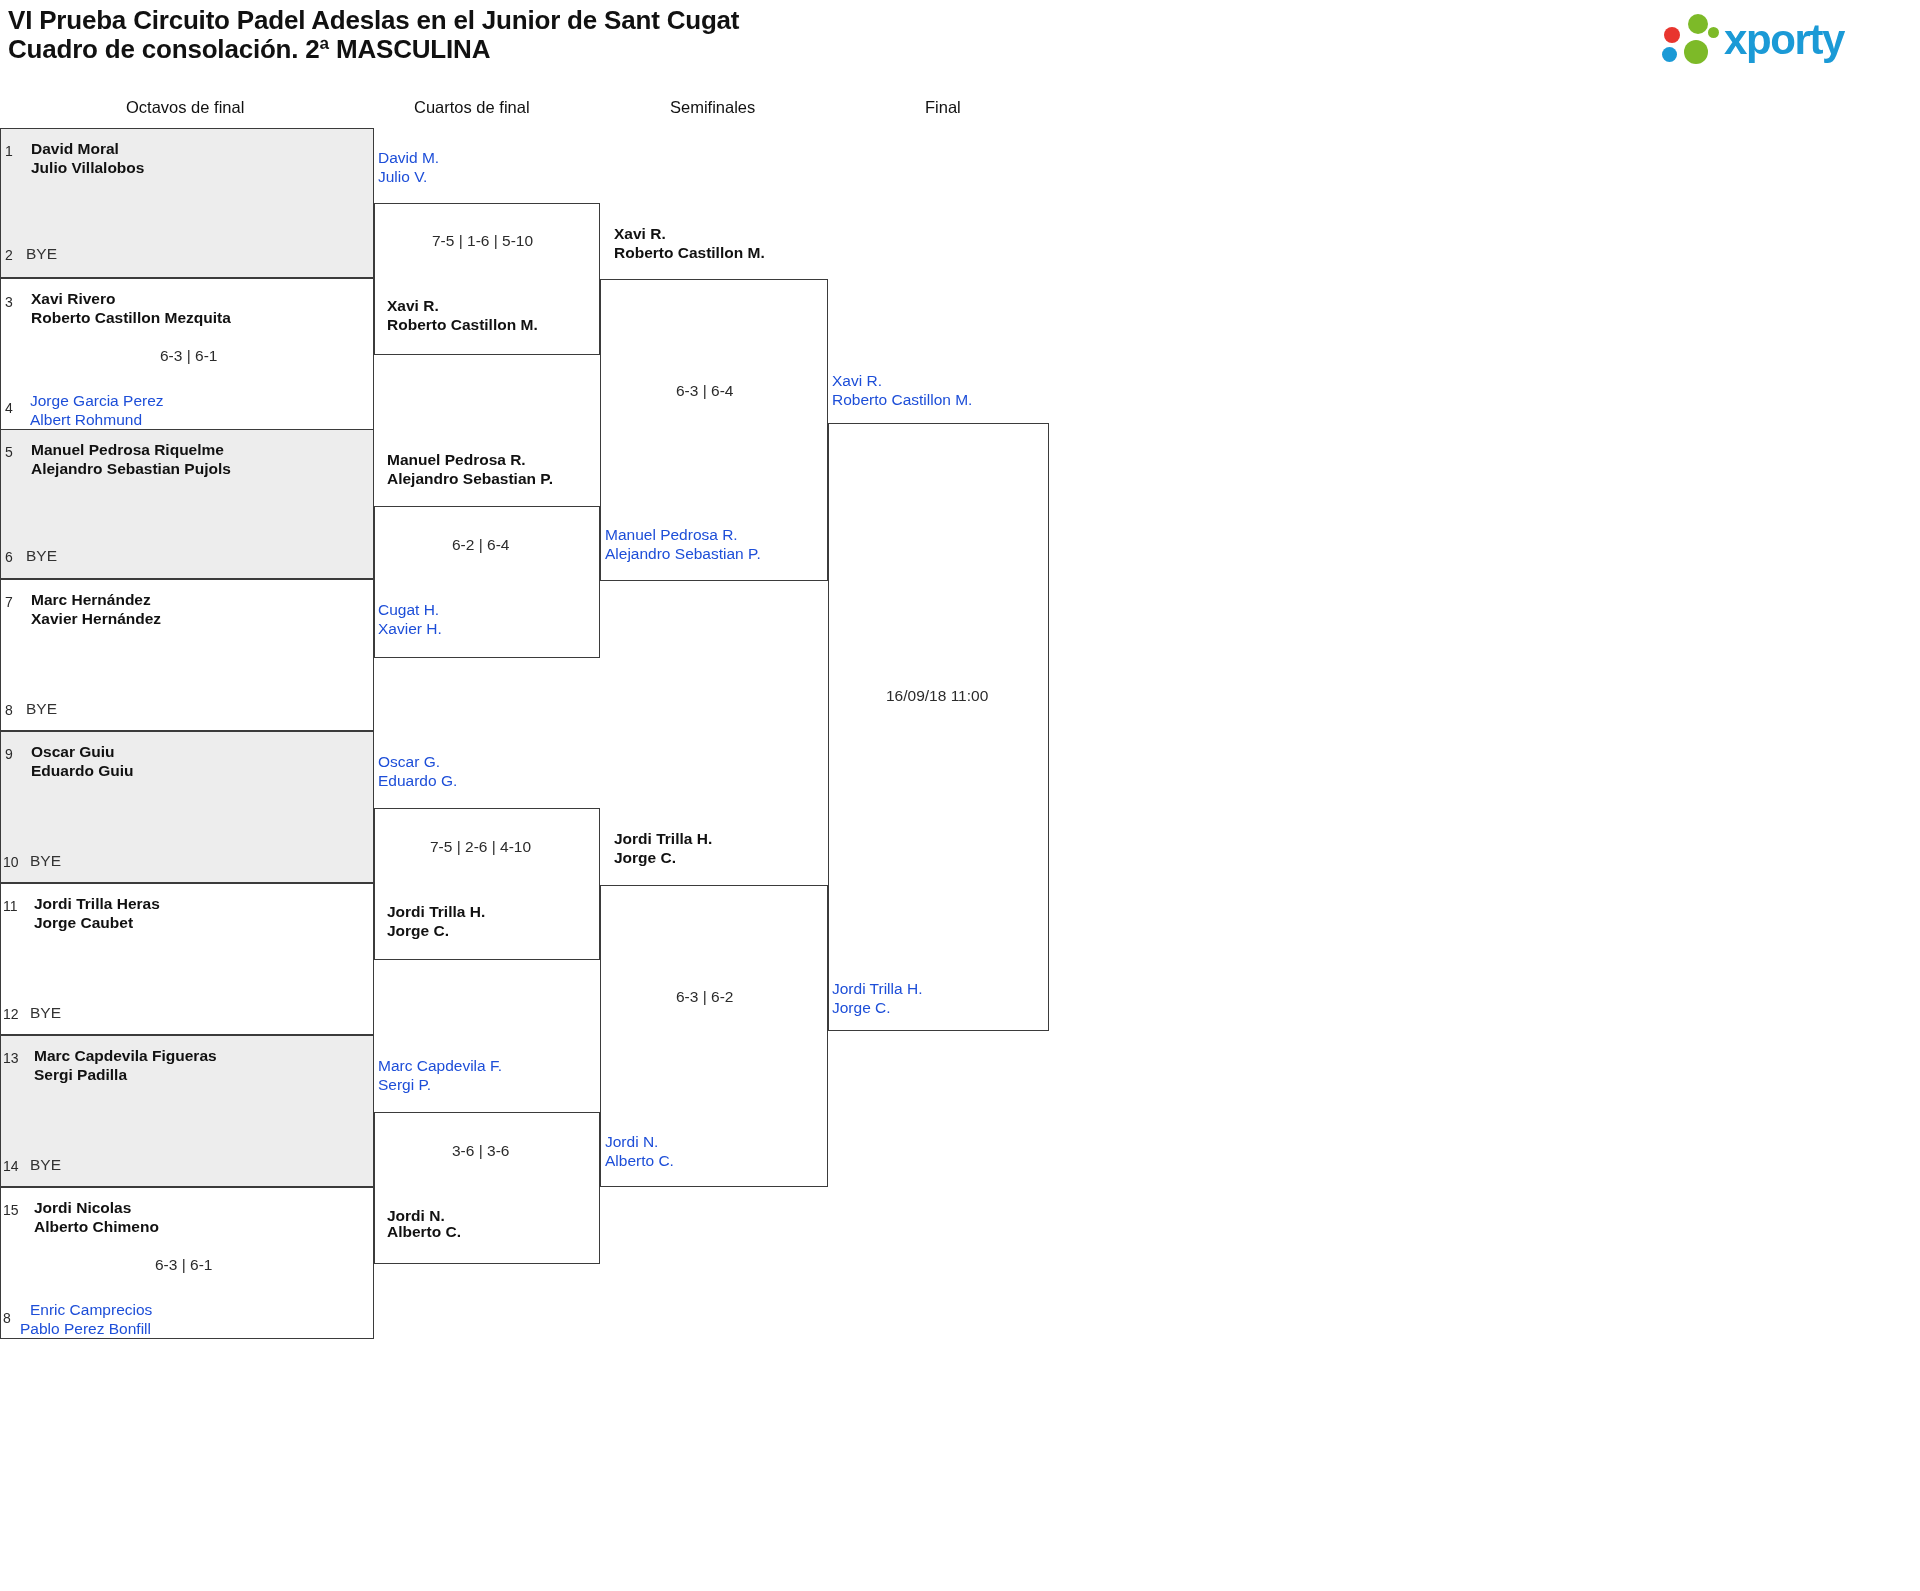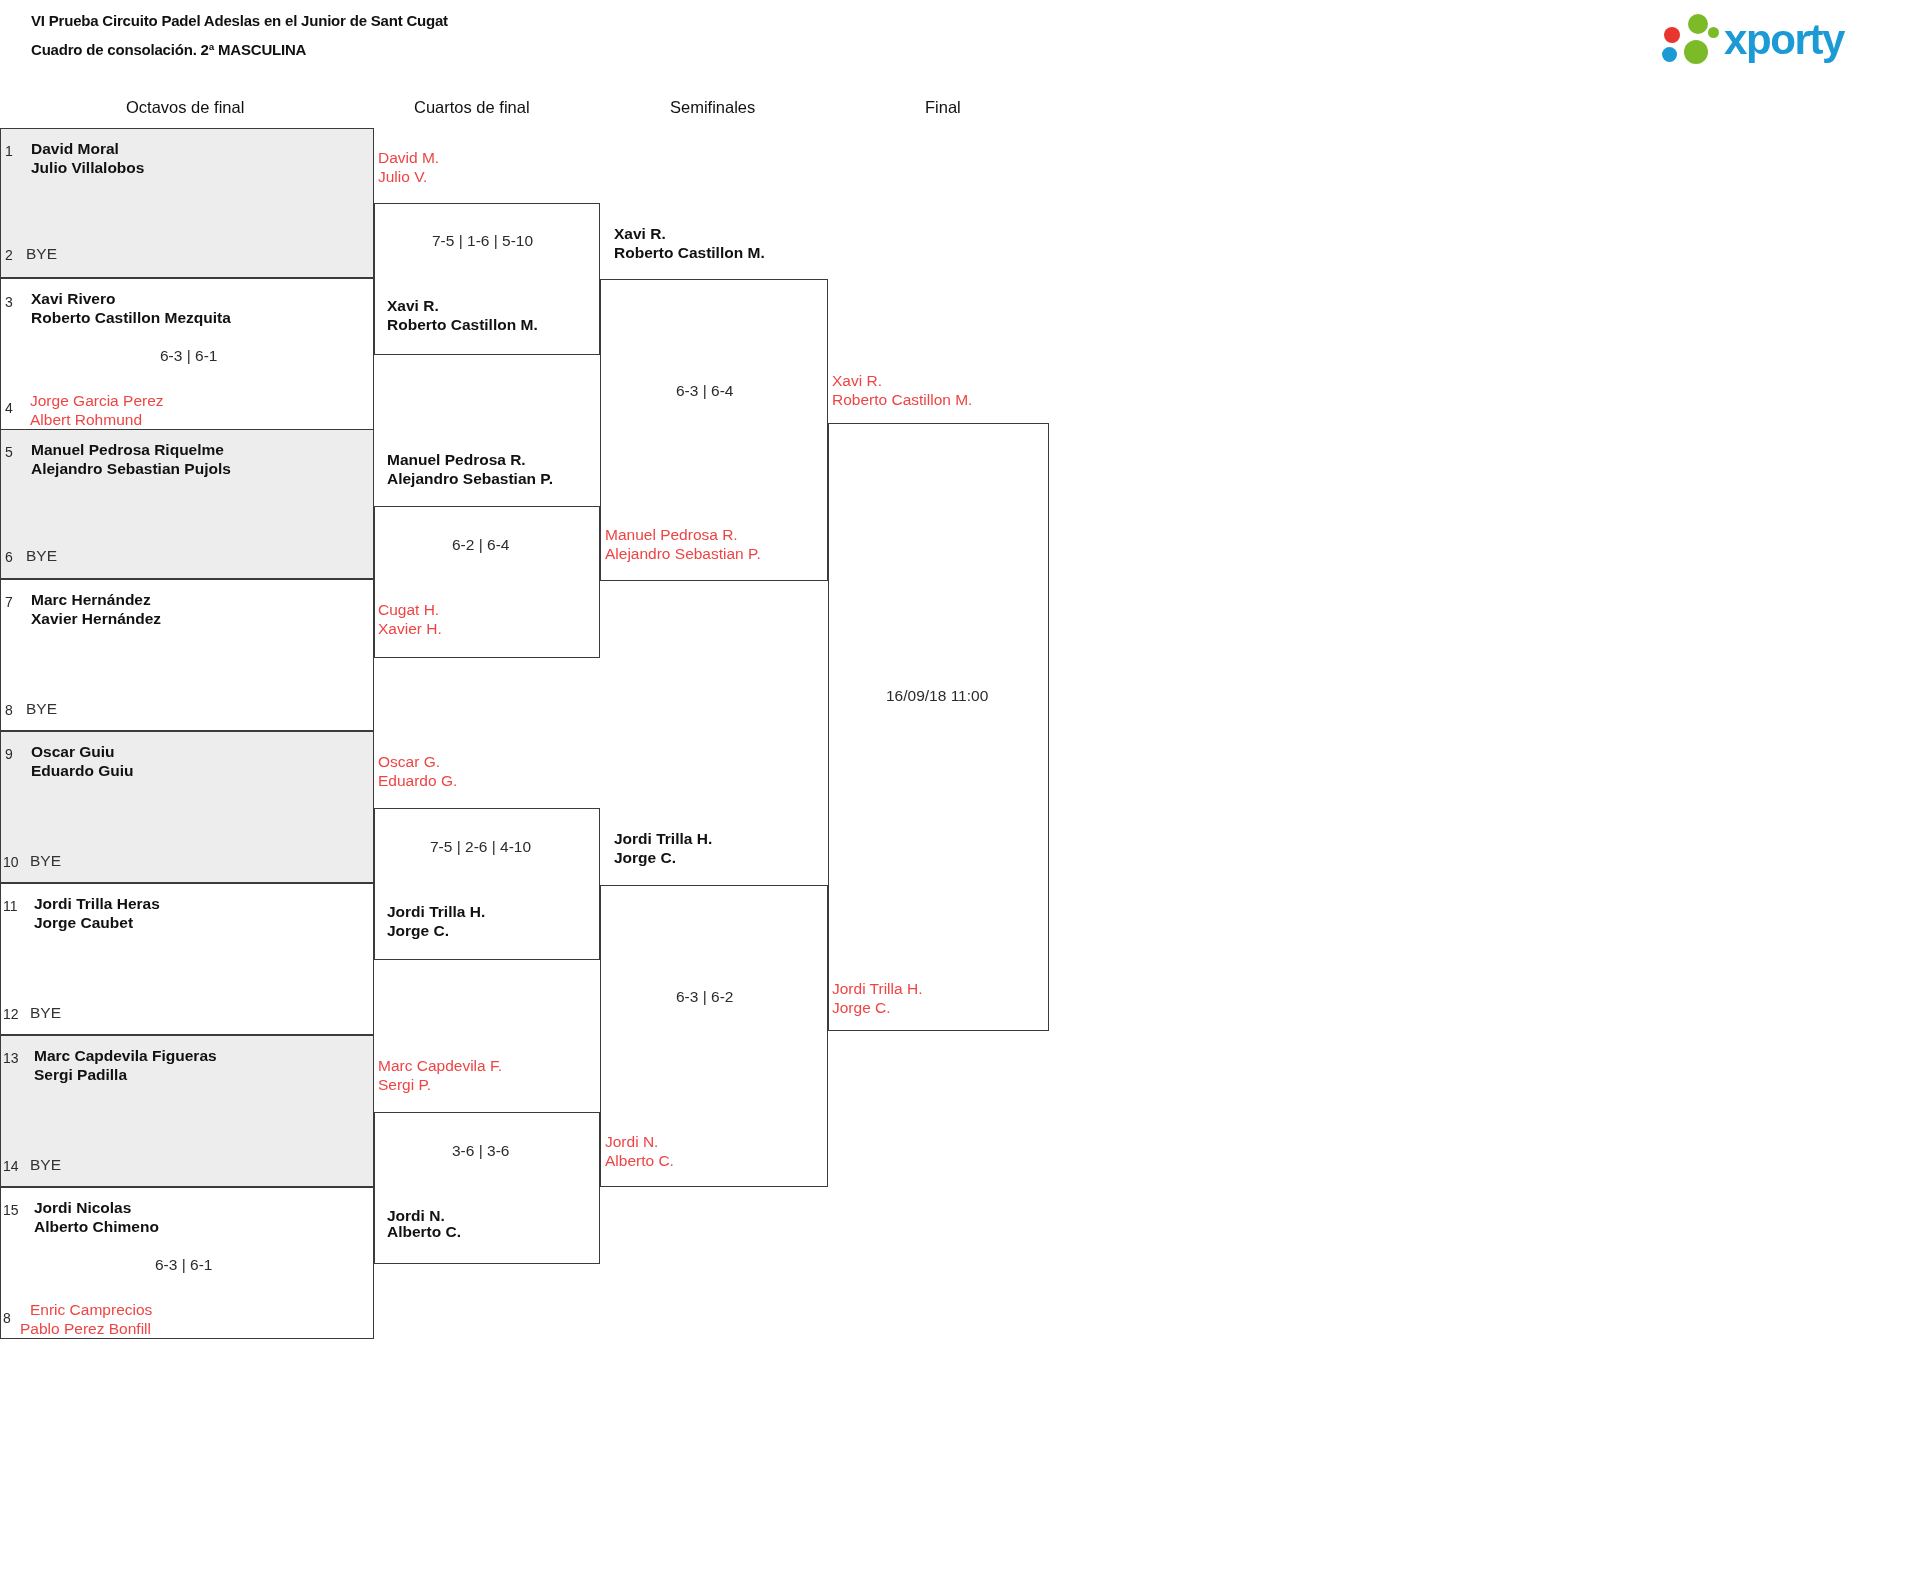--- a/index.html
+++ b/index.html
@@ -19,26 +19,25 @@
   #header {
     position: absolute;
     left: 0; top: 0;
     width: 1920px;
     height: 82px;
   }
   #title-block {
     position: absolute;
     left: 8px;
     top: 6px;
-    font-size: 15px;
+    font-size: 26px;
     font-weight: bold;
     line-height: 29px;
     letter-spacing: -0.2px;
     color: #111111;
-    margin-left: 23px;
   }
   
   #logo {
     position: absolute;
     right: 18px;
     top: 8px;
     width: 240px;
     height: 60px;
   }
   #logo-dots {
@@ -94,21 +93,21 @@
     color: #2a2a2a;
     white-space: nowrap;
   }
   .team {
     position: absolute;
     font-size: 15.5px;
     line-height: 19px;
     white-space: nowrap;
   }
   .team.bold { font-weight: bold; color: #111111; margin-left: 9px; }
-  .team.grey { color: #ef4444; }
+  .team.grey { color: #1d4ed8; }
   .score {
     position: absolute;
     font-size: 15.5px;
     color: #2b2b2b;
     white-space: nowrap;
   }
   .bye {
     position: absolute;
     font-size: 15.5px;
     color: #333333;

